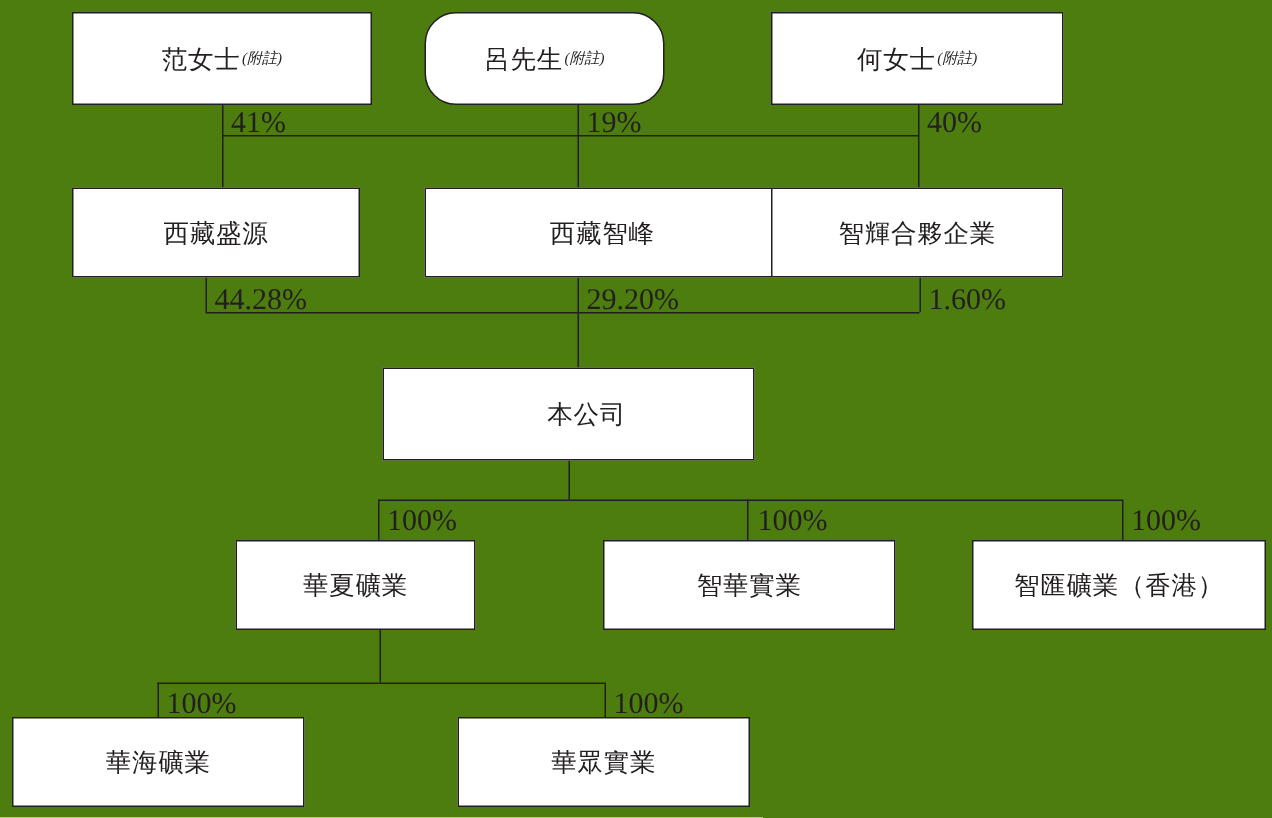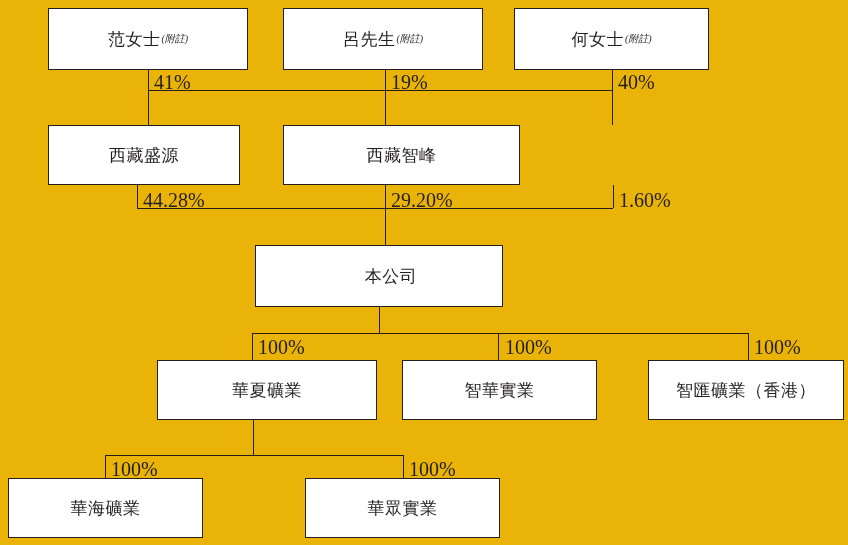--- a/index.html
+++ b/index.html
@@ -1,20 +1,20 @@
 <!DOCTYPE html>
 <html><head>
 <meta charset="utf-8">
 <style>
   html,body{margin:0;padding:0;background:#ffffff;}
   #chart{
     position:relative;
     width:848px;
     height:545px;
-    background:#eab308;
+    background:#4d7c0f;
     font-family:"Liberation Serif","DejaVu Serif",serif;
     overflow:hidden;
   }
   .node{
     position:absolute;
     border:1px solid #231f20;
     background:#ffffff;
     box-sizing:border-box;
     display:flex;
     align-items:center;
@@ -58,21 +58,21 @@
 </head>
 <body>
 
 <div id="chart">
 
   <div class="node" style="left:48px;top:8px;width:200px;height:62px;">
     <span class="label">范女士</span>
       <span class="note">(附註)</span>
   </div>
 
-  <div class="node" style="left:283px;top:8px;width:200px;height:62px;">
+  <div class="node" style="left:283px;top:8px;width:160px;height:62px;border-radius:21px;">
     <span class="label">呂先生</span>
       <span class="note">(附註)</span>
   </div>
 
   <div class="node" style="left:514px;top:8px;width:195px;height:62px;text-align:right;">
     <span class="label">何女士</span>
       <span class="note">(附註)</span>
   </div>
 
   <div class="vline" style="left:148px;top:70px;height:20px;"></div>
@@ -90,20 +90,23 @@
   <div class="pct" style="left:618px;top:72px;">40%</div>
 
   <div class="node" style="left:48px;top:125px;width:192px;height:60px;">
     <span class="label">西藏盛源</span>
   </div>
 
   <div class="node" style="left:283px;top:125px;width:237px;height:60px;">
     <span class="label">西藏智峰</span>
   </div>
 
+  <div class="node" style="left:514px;top:125px;width:195px;height:60px;">
+    <span class="label">智輝合夥企業</span>
+  </div>
 
   <div class="vline" style="left:137px;top:185px;height:23px;"></div>
   <div class="vline" style="left:385px;top:185px;height:23px;"></div>
   <div class="vline" style="left:613px;top:185px;height:23px;"></div>
 
   <div class="hline" style="left:137px;top:208px;width:476px;"></div>
 
   <div class="vline" style="left:385px;top:208px;height:37px;"></div>
 
   <div class="pct" style="left:143px;top:190px;">44.28%</div>
@@ -119,21 +122,21 @@
   <div class="hline" style="left:252px;top:333px;width:496px;"></div>
 
   <div class="vline" style="left:252px;top:333px;height:27px;"></div>
   <div class="vline" style="left:498px;top:333px;height:27px;"></div>
   <div class="vline" style="left:748px;top:333px;height:27px;"></div>
 
   <div class="pct" style="left:258px;top:337px;">100%</div>
   <div class="pct" style="left:505px;top:337px;">100%</div>
   <div class="pct" style="left:754px;top:337px;">100%</div>
 
-  <div class="node" style="left:157px;top:360px;width:220px;height:60px;">
+  <div class="node" style="left:157px;top:360px;width:160px;height:60px;">
     <span class="label">華夏礦業</span>
   </div>
 
   <div class="node" style="left:402px;top:360px;width:195px;height:60px;">
     <span class="label">智華實業</span>
   </div>
 
   <div class="node" style="left:648px;top:360px;width:196px;height:60px;">
     <span class="label">智匯礦業（香港）</span>
   </div>

